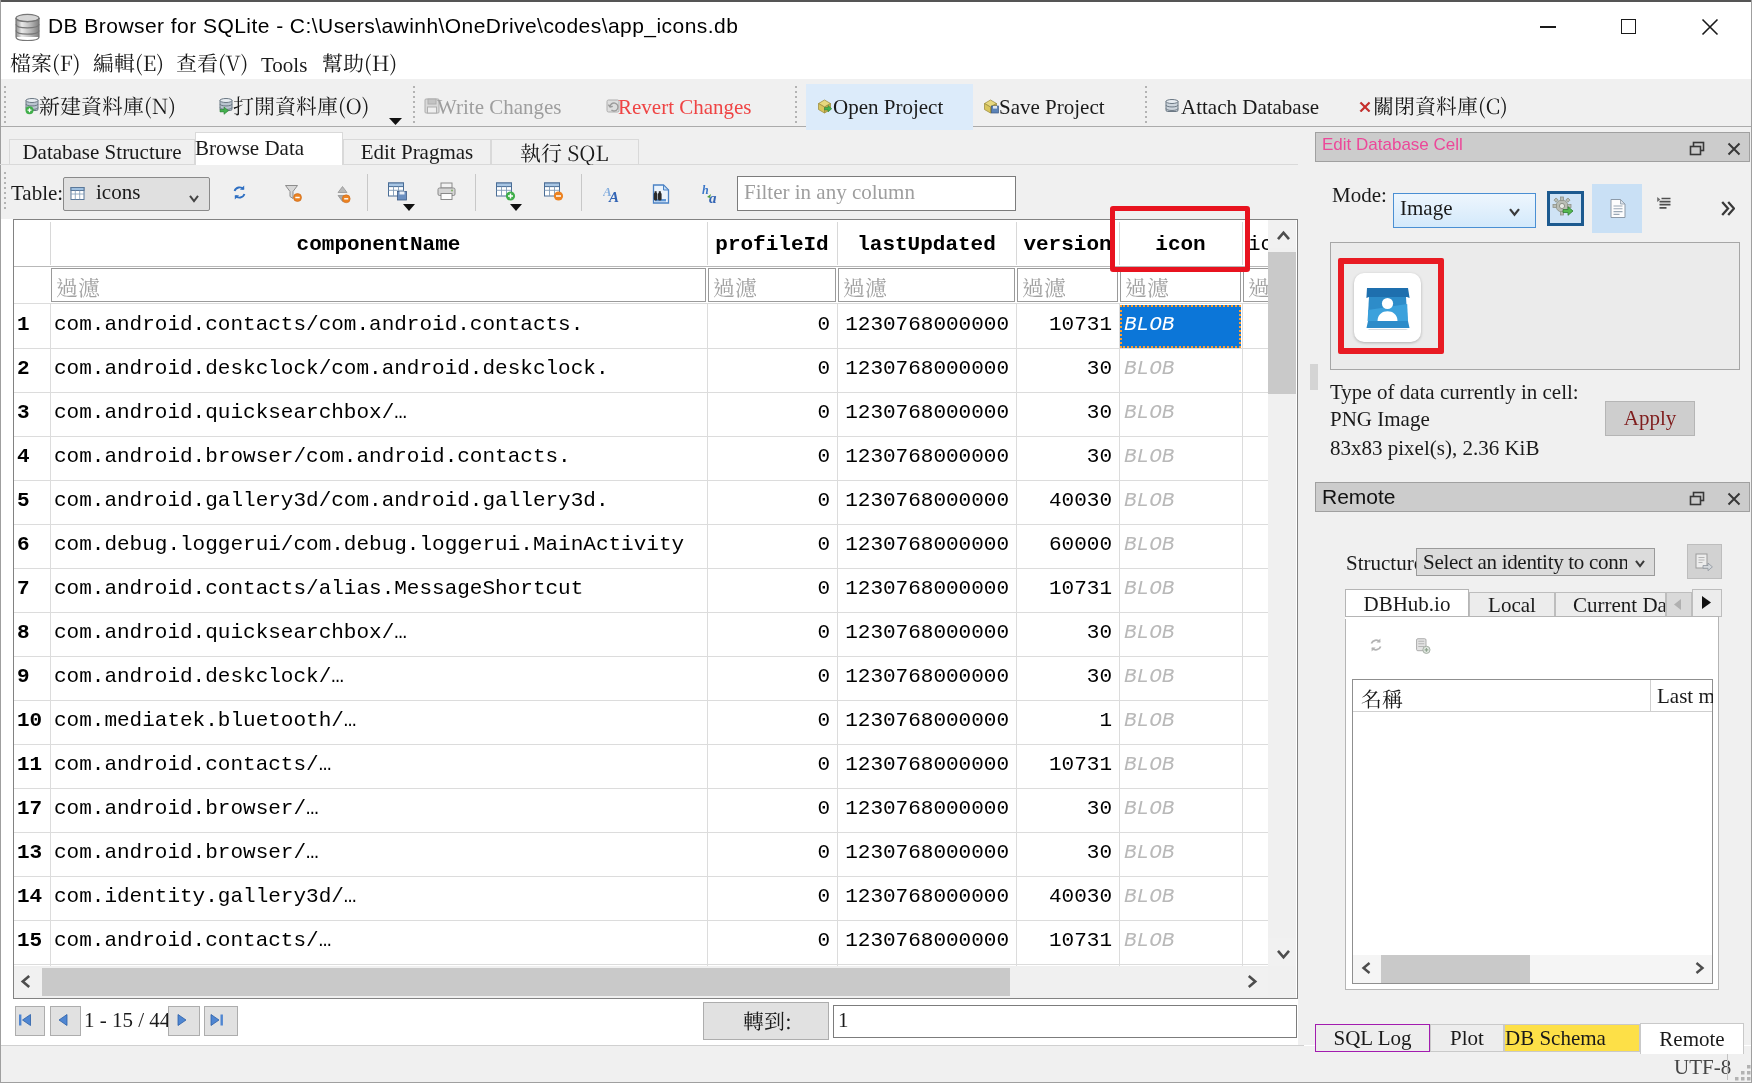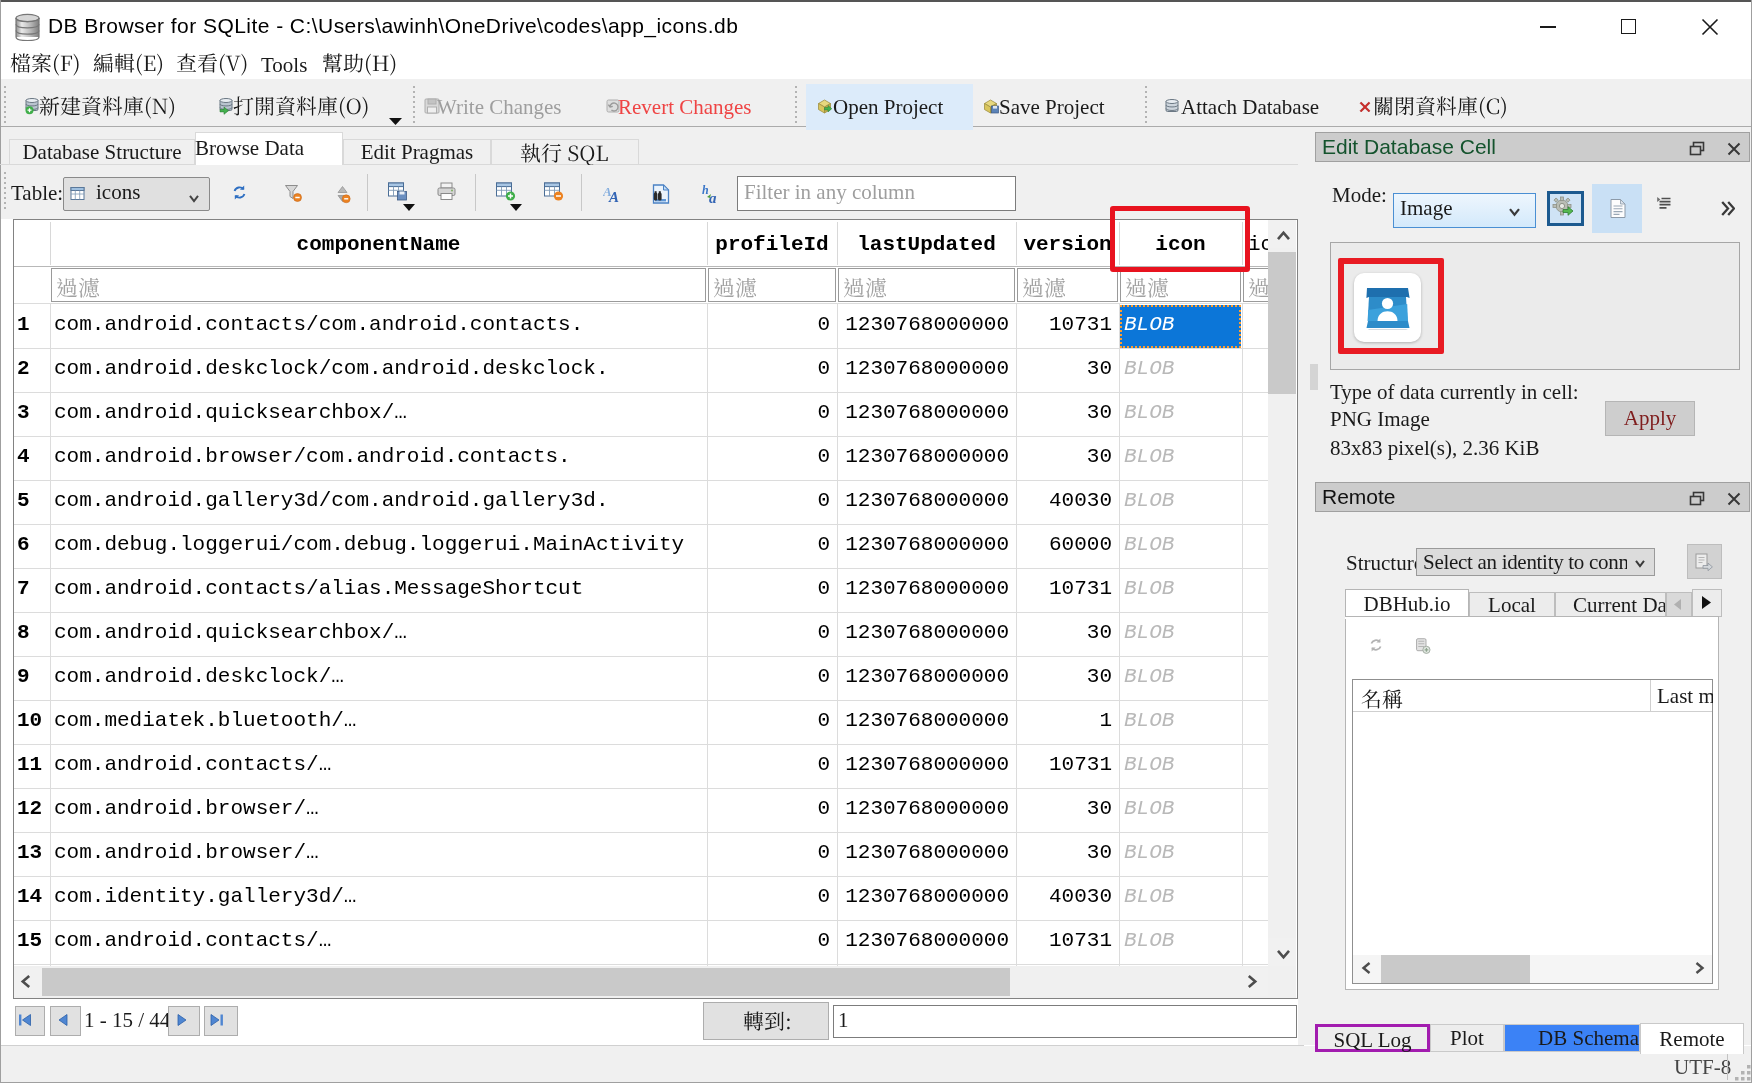--- a/index.html
+++ b/index.html
@@ -337,21 +337,21 @@
 <div class="a" style="left:1016px;top:709px;width:96px;text-align:right"><span class="mono">1</span></div>
 <div class="a" style="left:1124px;top:709px"><span class="mono" style="font-style:italic;color:#b9b9b9">BLOB</span></div>
 <div class="a" style="left:14px;top:744px;width:1254px;height:1px;background:#dcdcdc"></div>
 <div class="a" style="left:17px;top:753px"><span class="mono" style="font-weight:bold">11</span></div>
 <div class="a" style="left:54px;top:753px"><span class="mono">com.android.contacts/…</span></div>
 <div class="a" style="left:707px;top:753px;width:123px;text-align:right"><span class="mono">0</span></div>
 <div class="a" style="left:837px;top:753px;width:172px;text-align:right"><span class="mono">1230768000000</span></div>
 <div class="a" style="left:1016px;top:753px;width:96px;text-align:right"><span class="mono">10731</span></div>
 <div class="a" style="left:1124px;top:753px"><span class="mono" style="font-style:italic;color:#b9b9b9">BLOB</span></div>
 <div class="a" style="left:14px;top:788px;width:1254px;height:1px;background:#dcdcdc"></div>
-<div class="a" style="left:17px;top:797px"><span class="mono" style="font-weight:bold">12</span></div>
+<div class="a" style="left:17px;top:797px"><span class="mono" style="font-weight:bold">17</span></div>
 <div class="a" style="left:54px;top:797px"><span class="mono">com.android.browser/…</span></div>
 <div class="a" style="left:707px;top:797px;width:123px;text-align:right"><span class="mono">0</span></div>
 <div class="a" style="left:837px;top:797px;width:172px;text-align:right"><span class="mono">1230768000000</span></div>
 <div class="a" style="left:1016px;top:797px;width:96px;text-align:right"><span class="mono">30</span></div>
 <div class="a" style="left:1124px;top:797px"><span class="mono" style="font-style:italic;color:#b9b9b9">BLOB</span></div>
 <div class="a" style="left:14px;top:832px;width:1254px;height:1px;background:#dcdcdc"></div>
 <div class="a" style="left:17px;top:841px"><span class="mono" style="font-weight:bold">13</span></div>
 <div class="a" style="left:54px;top:841px"><span class="mono">com.android.browser/…</span></div>
 <div class="a" style="left:707px;top:841px;width:123px;text-align:right"><span class="mono">0</span></div>
 <div class="a" style="left:837px;top:841px;width:172px;text-align:right"><span class="mono">1230768000000</span></div>
@@ -440,21 +440,21 @@
     <rect x="12" y="0" width="3.5" height="3.5" fill="#b2b2b2"></rect>
     <rect x="6" y="6" width="3.5" height="3.5" fill="#b2b2b2"></rect>
     <rect x="12" y="6" width="3.5" height="3.5" fill="#b2b2b2"></rect>
     <rect x="0" y="12" width="3.5" height="3.5" fill="#b2b2b2"></rect>
     <rect x="6" y="12" width="3.5" height="3.5" fill="#b2b2b2"></rect>
     <rect x="12" y="12" width="3.5" height="3.5" fill="#b2b2b2"></rect>
   </svg>
 <div class="a" style="left:1298px;top:133px;width:453px;height:912px;background:#f0f0f0"></div>
 <div class="a" style="left:1310px;top:364px;width:8px;height:26px;background:#d4d4d4"></div>
 <div class="a" style="left:1315px;top:132px;width:435px;height:30px;background:#cccccc;border:1px solid #a0a0a0;box-sizing:border-box"></div>
-<div class="a" style="left:1322px;top:135px"><span class="san" style="font-size:21px;color:#14532d">Edit Database Cell</span></div>
+<div class="a" style="left:1322px;top:135px"><span class="san" style="font-size:17px;color:#ec4899">Edit Database Cell</span></div>
 <svg class="a" style="left:1689px;top:141px" width="16" height="16" viewBox="0 0 16 16">
 <rect x="4.5" y="1.5" width="10" height="8" fill="none" stroke="#383838" stroke-width="1.6"></rect>
 <rect x="1.5" y="5.5" width="10" height="8" fill="#cbcbcb" stroke="#383838" stroke-width="1.6"></rect>
   </svg>
 <svg class="a" style="left:1726px;top:141px" width="16" height="16" viewBox="0 0 16 16">
 <path d="M2.5 2.5 L13.5 13.5 M13.5 2.5 L2.5 13.5" stroke="#383838" stroke-width="2"></path>
   </svg>
 <div class="a" style="left:1332px;top:183px"><span class="ser">Mode:</span></div>
 <div class="a" style="left:1393px;top:193px;width:143px;height:35px;background:linear-gradient(#eef6fd,#d3e9fb);border:1px solid #4a8fd3;box-sizing:border-box"></div>
 <div class="a" style="left:1400px;top:196px"><span class="ser">Image</span></div>
@@ -561,15 +561,15 @@
 <div class="a" style="left:1353px;top:711px;width:359px;height:1px;background:#cfcfcf"></div>
 <div class="a" style="left:1657px;top:684px;width:56px;overflow:hidden;height:24px"><span class="ser">Last mo</span></div>
 <div class="a" style="left:1353px;top:955px;width:359px;height:28px;background:#f5f5f5"></div>
 <svg class="a" style="left:1360px;top:961px" width="14" height="14" viewBox="0 0 14 14">
     <path d="M9.520000000000001 2 L3.5 7.0 L9.520000000000001 12" fill="none" stroke="#4d4d4d" stroke-width="2.4"></path>
   </svg>
 <div class="a" style="left:1381px;top:955px;width:149px;height:28px;background:#c9c9c9"></div>
 <svg class="a" style="left:1692px;top:961px" width="14" height="14" viewBox="0 0 14 14">
     <path d="M4.48 2 L10.5 7.0 L4.48 12" fill="none" stroke="#4d4d4d" stroke-width="2.4"></path>
   </svg>
-<div class="a" style="left:1315px;top:1024px;width:115px;height:28px;background:#ededed;border:3px solid #a21caf;box-sizing:border-box;text-align:center"><span class="ser" style="line-height:27px">SQL Log</span></div>
+<div class="a" style="left:1315px;top:1024px;width:115px;height:28px;background:#ededed;border:1px solid #a21caf;box-sizing:border-box;text-align:center"><span class="ser" style="line-height:27px">SQL Log</span></div>
 <div class="a" style="left:1430px;top:1024px;width:74px;height:28px;background:#ededed;border:1px solid #c9c9c9;box-sizing:border-box;text-align:center"><span class="ser" style="line-height:27px">Plot</span></div>
-<div class="a" style="left:1504px;top:1024px;width:136px;height:28px;background:#3b82f6;border:1px solid #c9c9c9;box-sizing:border-box;text-align:right"><span class="ser" style="line-height:27px">DB Schema</span></div>
+<div class="a" style="left:1504px;top:1024px;width:136px;height:28px;background:#fde047;border:1px solid #c9c9c9;box-sizing:border-box;text-align:left"><span class="ser" style="line-height:27px">DB Schema</span></div>
 <div class="a" style="left:1640px;top:1023px;width:104px;height:31px;background:#fff;border:1px solid #c9c9c9;border-bottom:none;box-sizing:border-box;text-align:center"><span class="ser" style="line-height:30px">Remote</span></div>
 </body></html>

